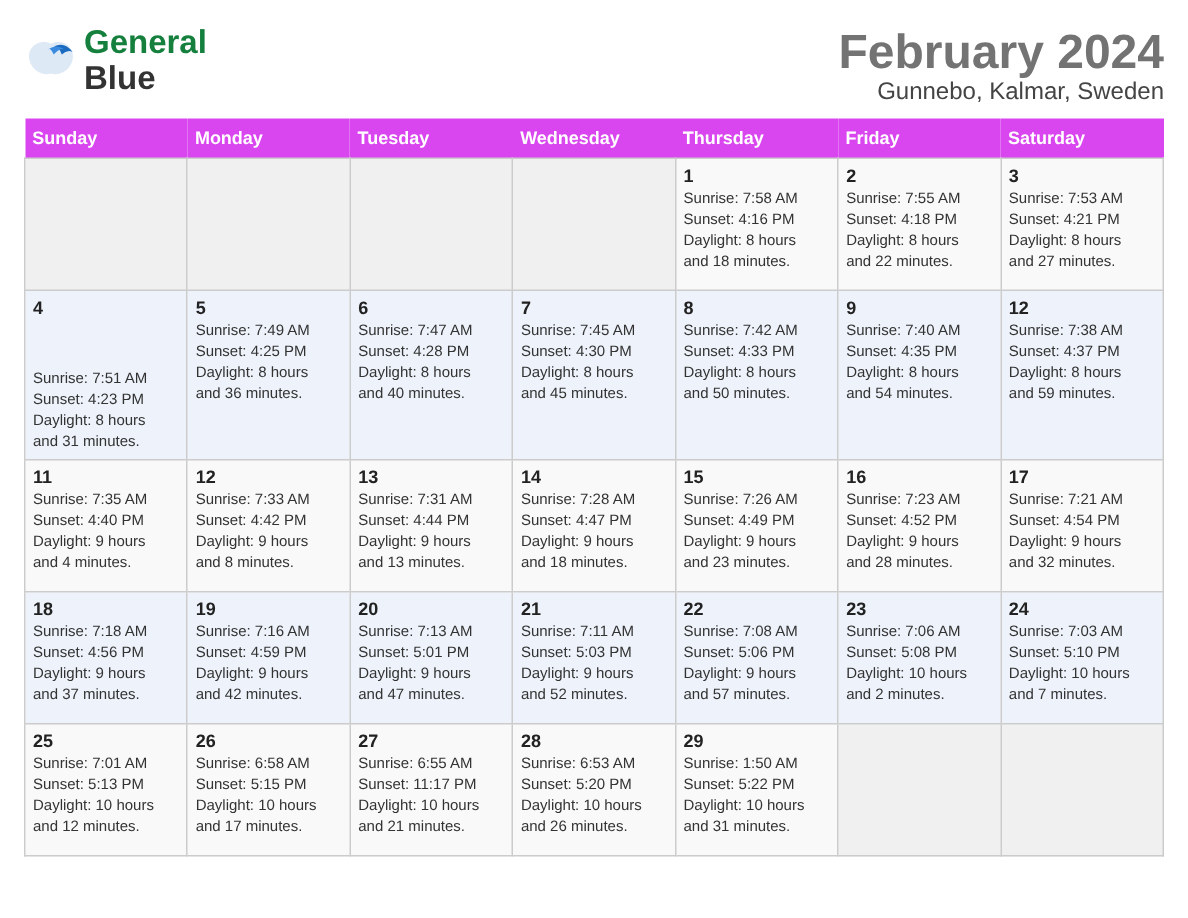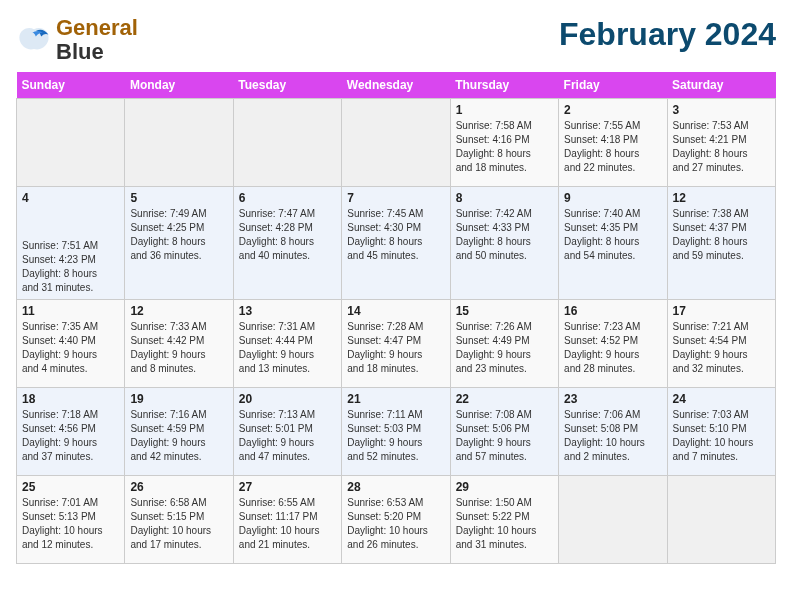--- a/index.html
+++ b/index.html
@@ -22,21 +22,21 @@
       gap: 4px;
     }
     .logo-bird {
       width: 36px;
       height: 36px;
     }
     .title-block { text-align: right; }
     .title-block h1 {
       font-size: 32px;
       font-weight: bold;
-      color: #0c4a6e;
+      color: #737373;
     }
     .title-block h2 {
       font-size: 16px;
       font-weight: normal;
       color: #444;
     }
     table {
       width: 100%;
       border-collapse: collapse;
       font-size: 11px;
@@ -78,27 +78,28 @@
 
 <div class="header">
   <div class="logo">
     <svg class="logo-bird" viewBox="0 0 40 40">
       <path d="M20 8 C28 4, 38 10, 36 20 C34 28, 26 32, 20 30 C14 32, 6 28, 4 20 C2 10, 12 4, 20 8Z" fill="#1a6abf" opacity="0.15"></path>
       <path d="M22 10 Q30 6 36 14 Q32 12 28 16 Q26 10 22 10Z" fill="#1a6abf"></path>
       <path d="M18 12 Q24 8 30 12 Q26 11 22 16 Q20 11 18 12Z" fill="#3a8ae0"></path>
     </svg>
     <div>
       <div style="font-size:22px;font-weight:bold;color:#333;line-height:1.1;">
-        <span style="color:#a16207;">General</span><br>
+        <span style="color:#15803d;">General</span><br>
         <span>Blue</span>
       </div>
     </div>
   </div>
   <div class="title-block">
     <h1>February 2024</h1>
+    <h2>Gunnebo, Kalmar, Sweden</h2>
   </div>
 </div>
 
 <table>
   <thead>
     <tr>
       <th>Sunday</th>
       <th>Monday</th>
       <th>Tuesday</th>
       <th>Wednesday</th>

